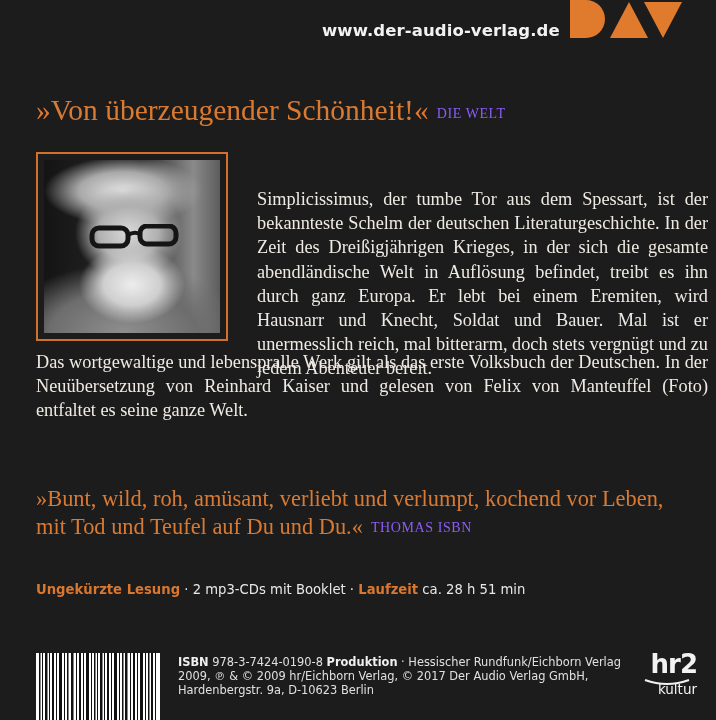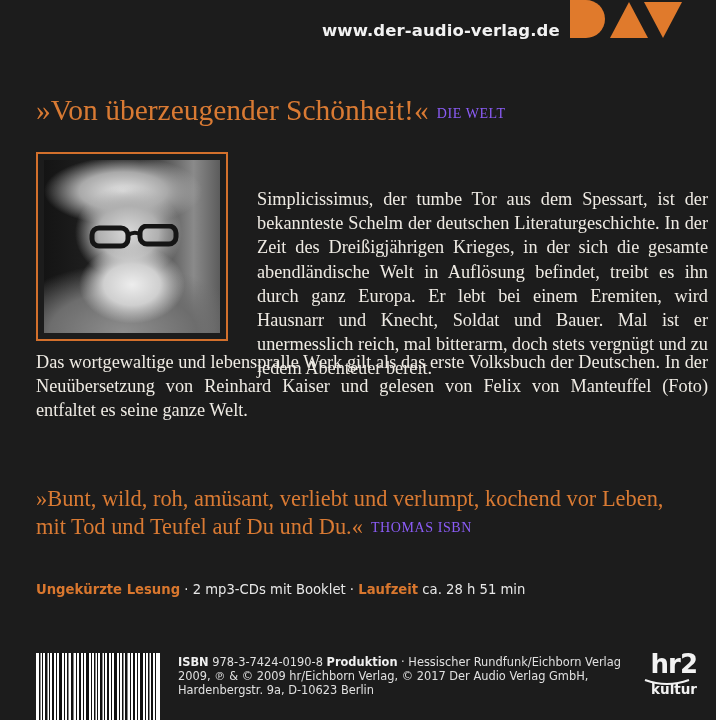--- a/index.html
+++ b/index.html
@@ -83,21 +83,21 @@
       line-height: 14.2px; color: #e0e0e0; white-space: nowrap;
     }
     .legal b { font-weight: bold; color: #f0f0f0; }
 
     .hr2 {
       position: absolute; left: 637px; top: 652px; width: 60px; height: 60px;
       color: #f2f2f2; text-align: right;
       font-family: "DejaVu Sans", sans-serif;
     }
     .hr2 .big { font-size: 26px; font-weight: bold; line-height: 24px; letter-spacing: -1px; }
-    .hr2 .small { font-size: 13.5px; line-height: 14px; margin-top: 6px; font-weight: bold; }
+    .hr2 .small { font-size: 13.5px; line-height: 14px; margin-top: 6px; font-weight: normal; }
     .hr2 svg { position: absolute; left: 6px; top: 26px; }
   </style>
 </head>
 <body>
 
 <div class="url">www.der-audio-verlag.de</div>
 
 <div class="logo">
   <svg width="112" height="38" viewBox="0 0 112 38">
     <path d="M0 0 H16 A19 19 0 0 1 16 38 H0 Z" fill="#e07a2c"></path>

